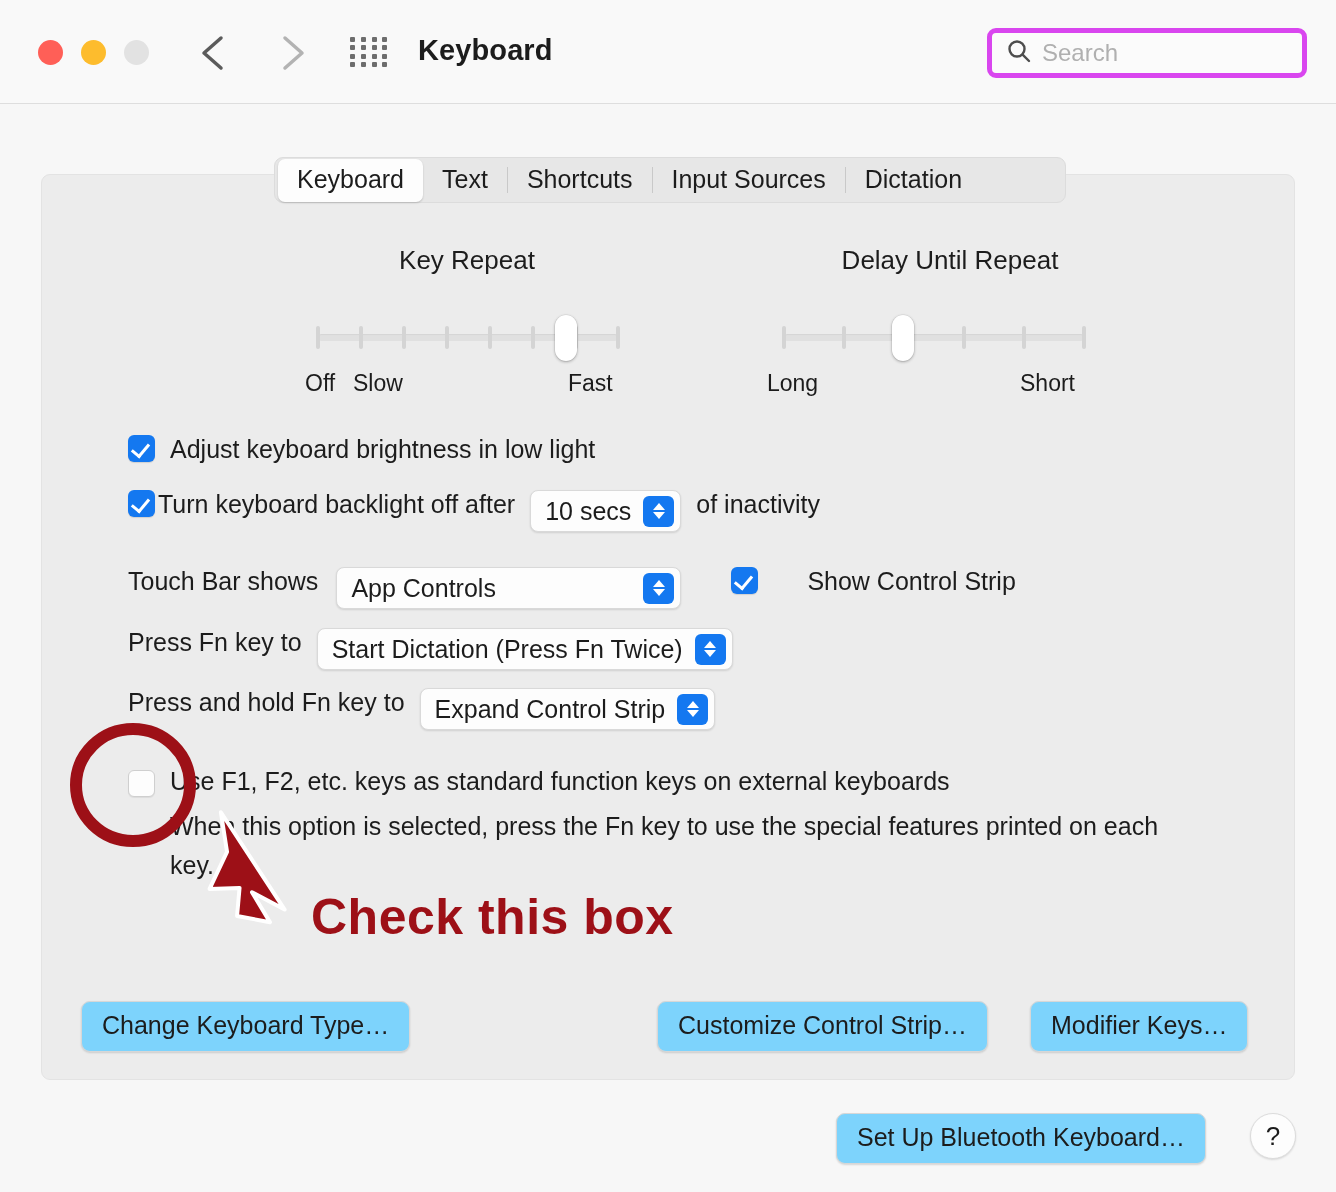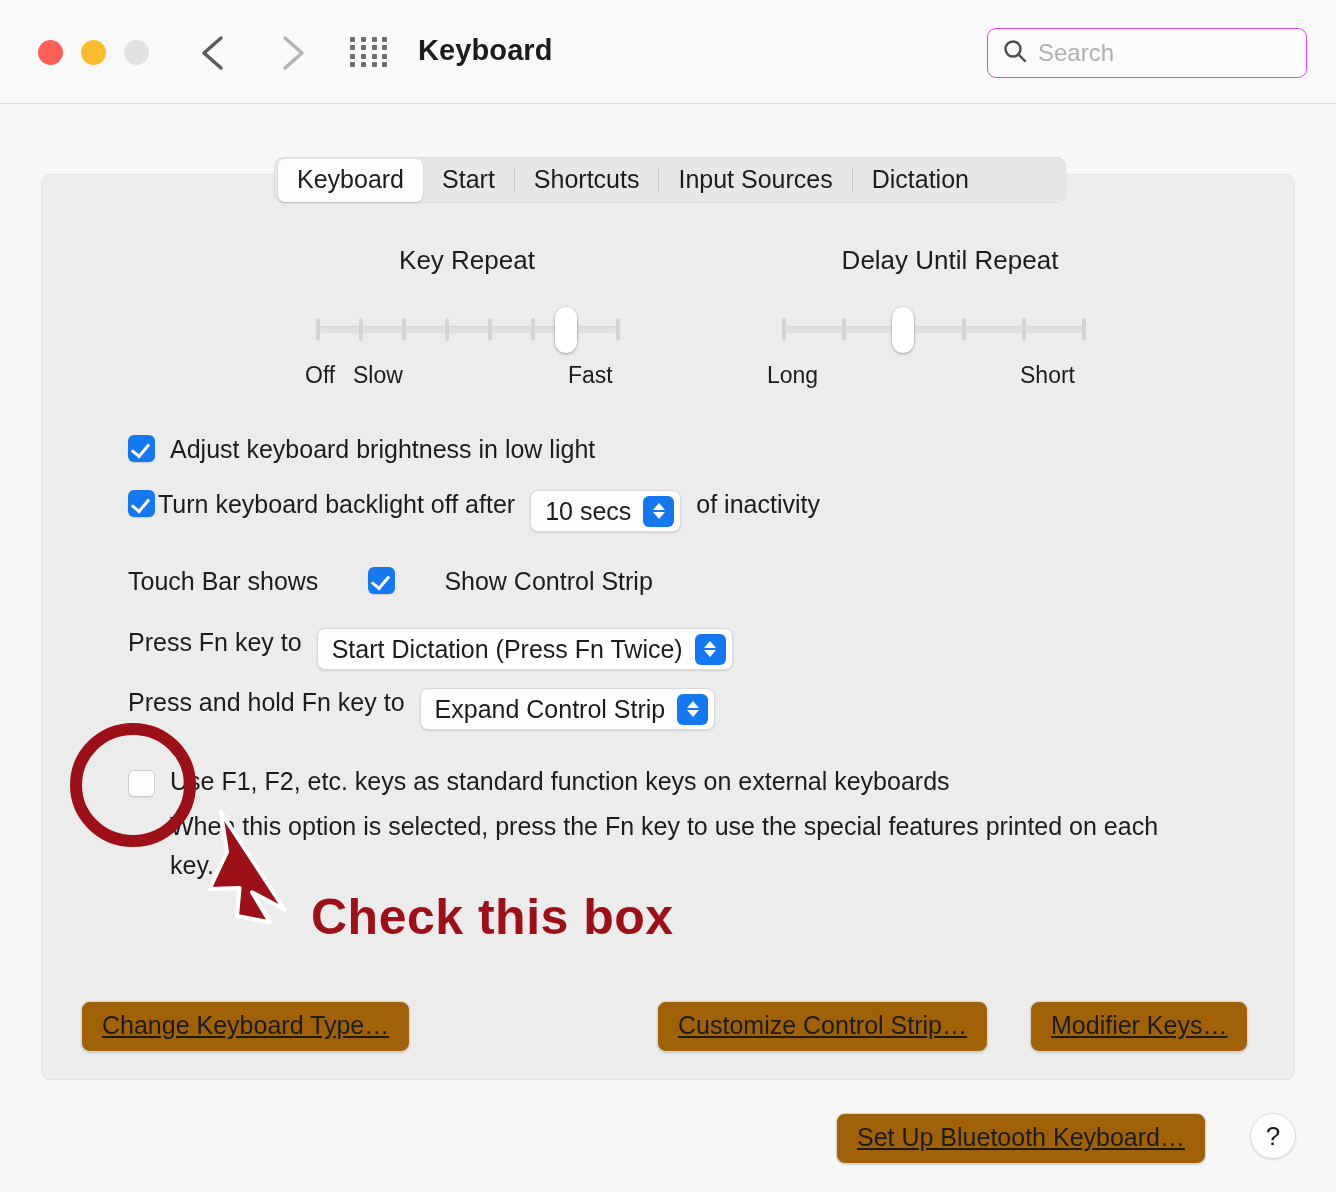--- a/index.html
+++ b/index.html
@@ -87,21 +87,21 @@
     letter-spacing: 0.1px;
   }
 
   .search-box {
     position: absolute;
     top: 28px;
     right: 29px;
     width: 320px;
     height: 50px;
     background: #fbfbfb;
-    border: 1px solid #d946ef;
+    border: 5px solid #d946ef;
     border-radius: 9px;
     display: flex;
     align-items: center;
     padding: 0 14px;
   }
   .search-box .mag { margin-right: 10px; display:block; }
   .search-input {
     border: none;
     outline: none;
     background: transparent;
@@ -163,21 +163,21 @@
     top: 70px;
   }
   .slider-group.left  { left: 235px; }
   .slider-group.right { left: 718px; }
 
   .slider-title {
     font-size: 26px;
     color: #1c1c1c;
     text-align: center;
     width: 380px;
-    margin-bottom: 26px;
+    margin-bottom: 34px;
   }
 
   .slider-track-wrap {
     position: relative;
     width: 380px;
     height: 56px;
   }
   .slider-rail {
     position: absolute;
     top: 24px;
@@ -315,31 +315,30 @@
   .fkey-desc {
     font-size: 25px;
     color: #1c1c1c;
     line-height: 39px;
     margin-top: 12px;
     max-width: 1020px;
   }
 
   
   .btn {
-    background: #a16207;
+    background: #7dd3fc;
     border: 1px solid #d7d7d7;
     border-radius: 9px;
     box-shadow: 0 1px 2px rgba(0,0,0,0.14);
     font-family: "Liberation Sans", sans-serif;
     font-size: 25px;
     color: #1c1c1c;
     padding: 9px 20px 11px;
     white-space: nowrap;
     cursor: default;
-    text-decoration: underline;
   }
   .btn-change  { position: absolute; top: 826px; left: 39px; }
   .btn-custom  { position: absolute; top: 826px; left: 615px; }
   .btn-mod     { position: absolute; top: 826px; left: 988px; }
 
   .btn-bt {
     position: absolute;
     top: 1113px;
     left: 836px;
   }
@@ -434,21 +433,21 @@
         </svg>
       </span>
       <input class="search-input" type="text" placeholder="Search" style="">
     </div>
   </div>
 
   <div class="panel">
 
     <div class="tabbar">
       <div class="tab active">Keyboard</div>
-      <div class="tab">Start</div>
+      <div class="tab">Text</div>
       <div class="tab-sep"></div>
       <div class="tab">Shortcuts</div>
       <div class="tab-sep"></div>
       <div class="tab">Input Sources</div>
       <div class="tab-sep"></div>
       <div class="tab">Dictation</div>
     </div>
 
     <div class="slider-group left">
       <div class="slider-title">Key Repeat</div>
@@ -502,20 +501,27 @@
         <span class="stepper-box">
           <i class="ar up"></i>
             <i class="ar down"></i>
         </span>
       </div>
       <div class="row-label" style="margin-left:12px;">of inactivity</div>
     </div>
 
     <div class="row row3">
       <div class="row-label">Touch Bar shows</div>
+      <div class="popup" style="width:345px; justify-content:space-between; padding-right:6px;">
+        <span class="pv">App Controls</span>
+        <span class="stepper-box">
+          <i class="ar up"></i>
+            <i class="ar down"></i>
+        </span>
+      </div>
       <div class="cb on" style="margin-left:32px;"></div>
       <div class="row-label" style="margin-left:31px;">Show Control Strip</div>
     </div>
 
     <div class="row row4">
       <div class="row-label">Press Fn key to</div>
       <div class="popup">
         <span class="pv">Start Dictation (Press Fn Twice)</span>
         <span class="stepper-box">
           <i class="ar up"></i>

